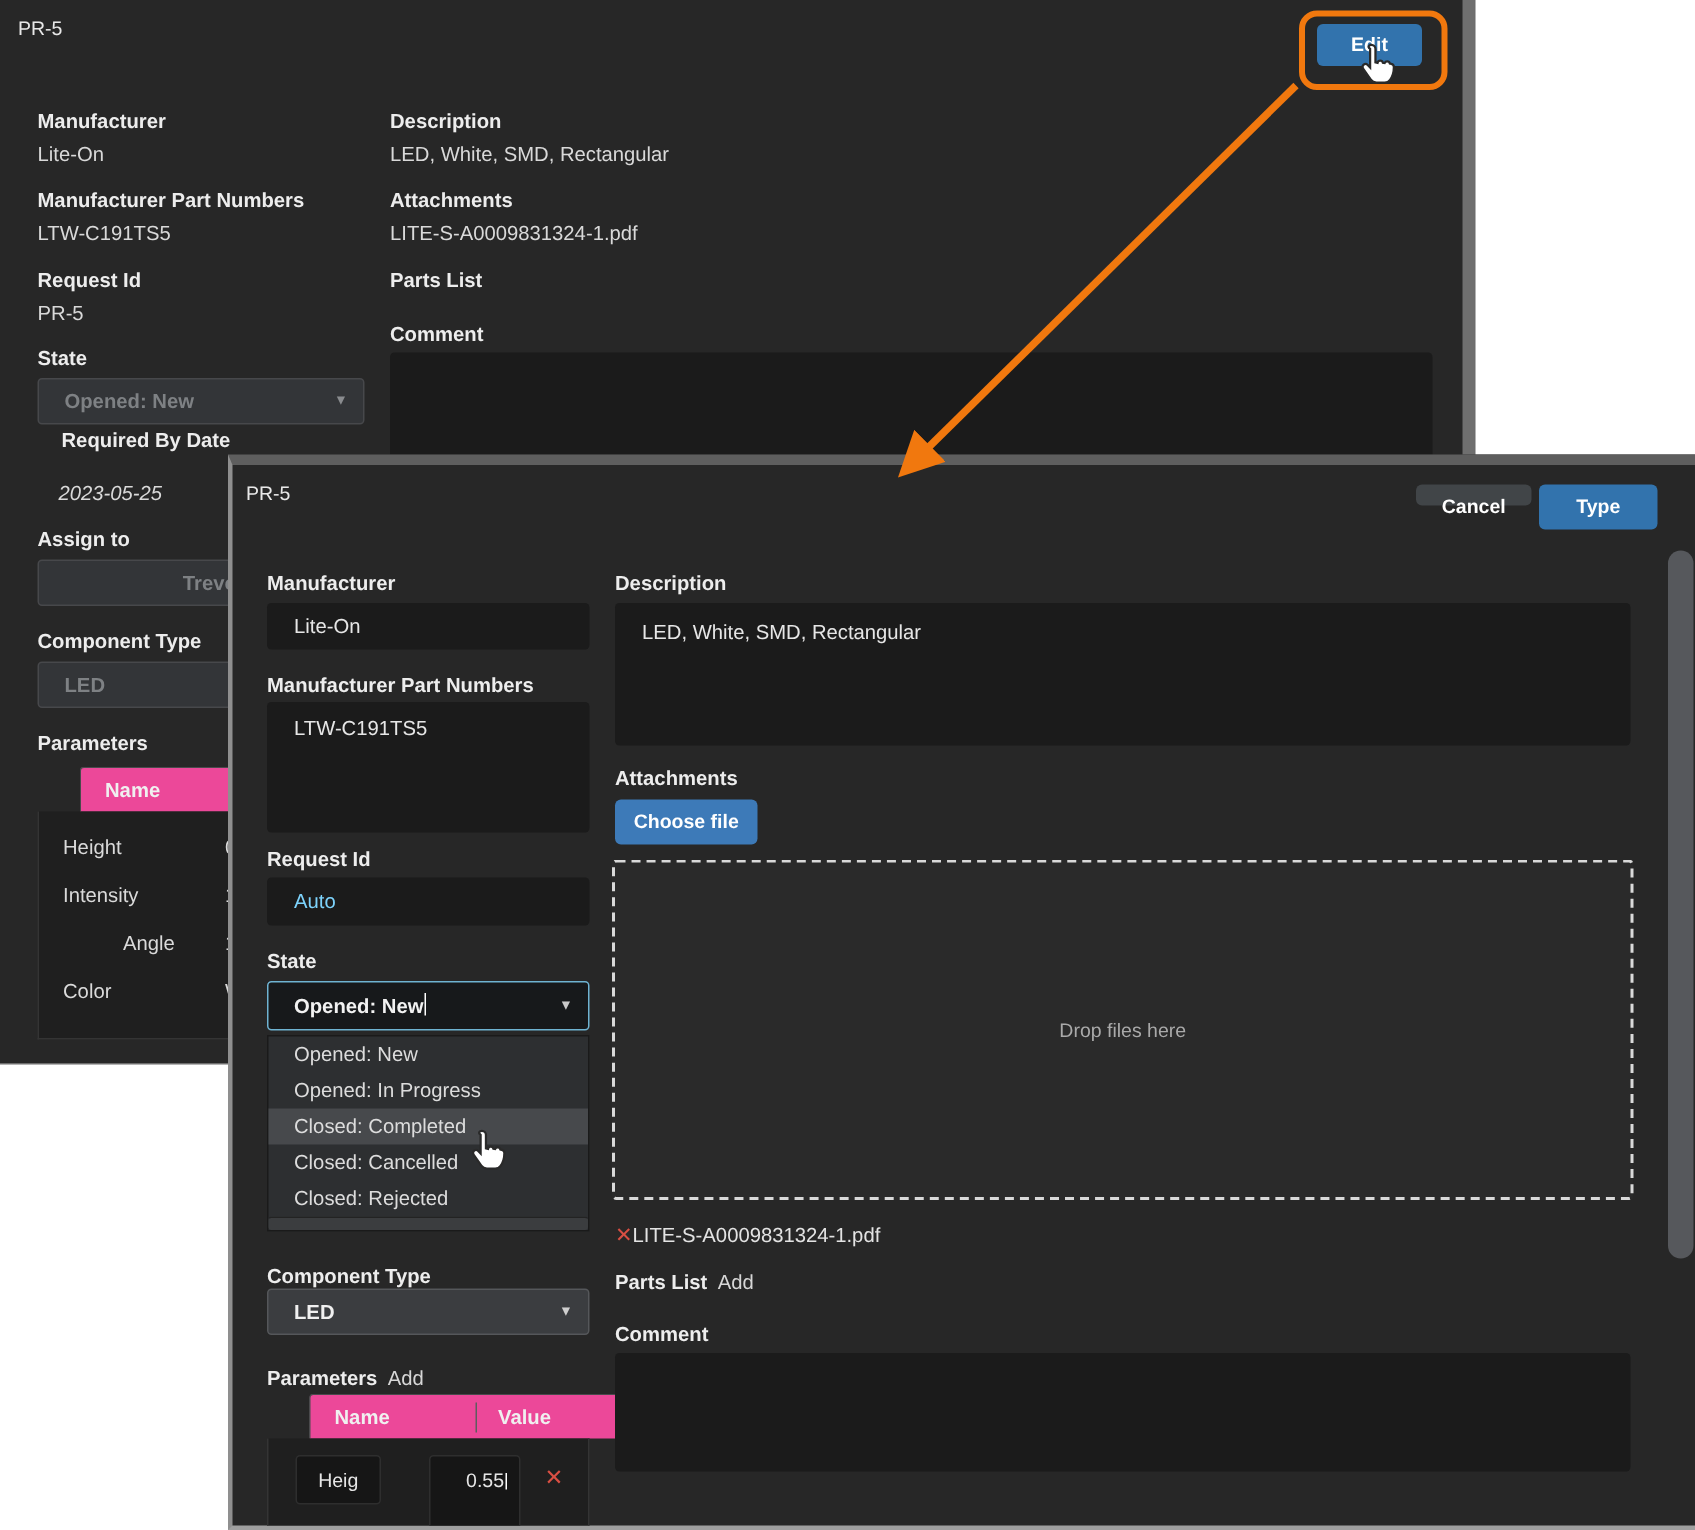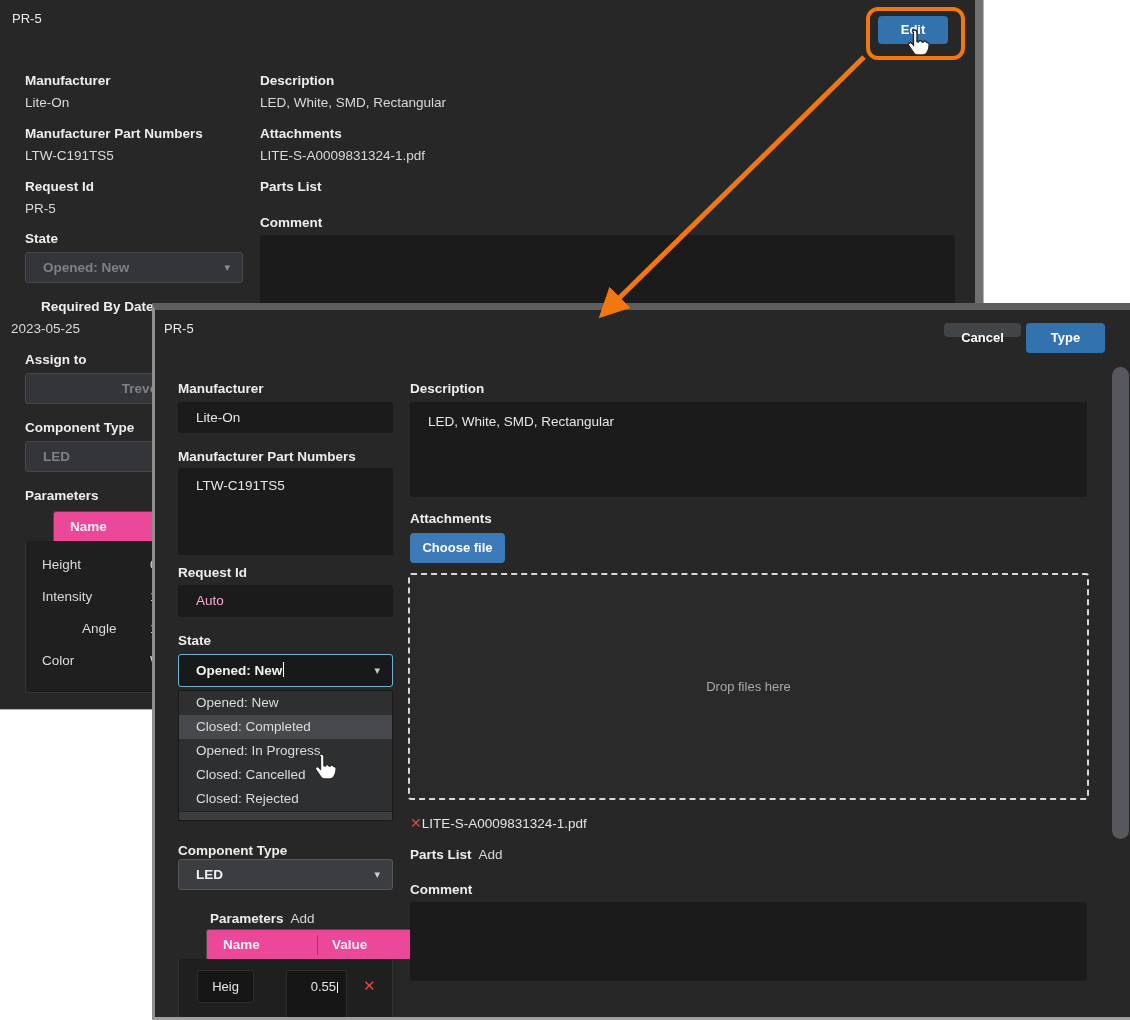--- a/index.html
+++ b/index.html
@@ -28,21 +28,21 @@
     padding-left:17px;white-space:nowrap;
   }
   .select .chev{position:absolute;right:12px;top:0;line-height:29px;font-size:11px;}
   .select.disabled{background:#333538;border:1px solid #47484b;color:#7e8184;}
   .select.disabled .chev{color:#8a8c8f;}
   .select.enabled{background:#3b3d40;border:1px solid #55575a;color:#f0f0f0;}
   .select.enabled .chev{color:#cfcfcf;}
   
   .dark-box{background:#1b1b1b;border-radius:3px;box-sizing:border-box;}
   .input-text{font-size:13.5px;color:#e6e6e6;padding-left:18px;white-space:nowrap;}
-  .placeholder{color:#f9a8d4;}
+  .placeholder{color:#7dd3fc;}
   
   .ptable-head{
     background:#ec4899;border:1px solid #4a4a4c;border-bottom:none;
     height:30px;box-sizing:border-box;border-top-left-radius:3px;border-top-right-radius:3px;margin-left:28px;
   }
   .ptable-head .hname{position:absolute;left:16px;top:0;line-height:30px;font-size:13.5px;font-weight:bold;color:#f0f0f0;}
   .ptable-head .hval{position:absolute;top:0;line-height:30px;font-size:13.5px;font-weight:bold;color:#f0f0f0;}
   .ptable-head .hdiv{position:absolute;top:5px;width:1px;height:20px;background:#5d5d5f;}
   .ptable-body{background:#1f1f1f;border:1px solid #343434;border-top:none;box-sizing:border-box;}
   .prow-name{position:absolute;left:16px;font-size:13.5px;color:#dadada;line-height:32px;}
@@ -99,22 +99,22 @@
 
   <div class="abs flabel" style="left:25px;top:179px;">Request Id</div>
   <div class="abs fvalue" style="left:25px;top:201px;">PR-5</div>
 
   <div class="abs flabel" style="left:25px;top:231px;">State</div>
   <div class="abs select disabled" style="left:25px;top:252px;width:218px;">
     <span>Opened: New</span>
     <span class="chev">▾</span>
   </div>
 
-  <div class="abs flabel" style="left:25px;top:299px;padding-left:16px;">Required By Date</div>
-  <div class="abs fvalue" style="left:11px;top:321px;">2023-05-25</div>
+  <div class="abs flabel" style="left:25px;top:286px;padding-left:16px;">Required By Date</div>
+  <div class="abs fvalue" style="left:39px;top:321px;font-style:italic;">2023-05-25</div>
 
   <div class="abs flabel" style="left:25px;top:352px;">Assign to</div>
   <div class="abs select disabled" style="left:25px;top:373px;width:218px;text-align:center;">
     <span>Trevor</span>
   </div>
 
   <div class="abs flabel" style="left:25px;top:420px;">Component Type</div>
   <div class="abs select disabled" style="left:25px;top:441px;width:218px;">
     <span>LED</span>
   </div>
@@ -168,34 +168,34 @@
     <div class="abs flabel" style="left:23px;top:255px;">Request Id</div>
     <div class="abs dark-box input-text placeholder" style="left:23px;top:275px;width:215px;height:32px;line-height:32px;">Auto</div>
 
     <div class="abs flabel" style="left:23px;top:323px;">State</div>
     <div class="abs combo-focused" style="left:23px;top:344px;width:215px;height:33px;">
       <span>Opened: New</span><span class="text-caret"></span>
       <span class="chev">▾</span>
     </div>
     <div class="abs dropdown-list" style="left:23px;top:380px;width:215px;">
       <div class="dd-item">Opened: New</div>
+      <div class="dd-item">Opened: In Progress</div>
       <div class="dd-item hl">Closed: Completed</div>
-      <div class="dd-item">Opened: In Progress</div>
       <div class="dd-item">Closed: Cancelled</div>
       <div class="dd-item">Closed: Rejected</div>
       <div class="dd-hscroll"></div>
     </div>
 
     <div class="abs flabel" style="left:23px;top:533px;">Component Type</div>
     <div class="abs select enabled" style="left:23px;top:549px;width:215px;">
       <span>LED</span>
       <span class="chev">▾</span>
     </div>
 
-    <div class="abs flabel" style="left:23px;top:601px;margin-left:32px;">
+    <div class="abs flabel" style="left:23px;top:601px;">
       <span>Parameters</span><span class="add-link">Add</span>
     </div>
     <div class="abs ptable-head" style="left:23px;top:619px;width:215px;">
       <span class="hname">Name</span>
       <span class="hdiv" style="left:110px;"></span>
       <span class="hval" style="left:125px;">Value</span>
     </div>
     <div class="abs ptable-body" style="left:23px;top:649px;width:215px;height:60px;">
       <div class="abs param-input" style="left:18px;top:11px;width:57px;height:33px;">Heig</div>
       <div class="abs param-input" style="left:107px;top:11px;width:61px;height:50px;text-align:right;padding-right:8px;"><span>0.55</span><span class="text-caret" style="height:11px;"></span></div>

